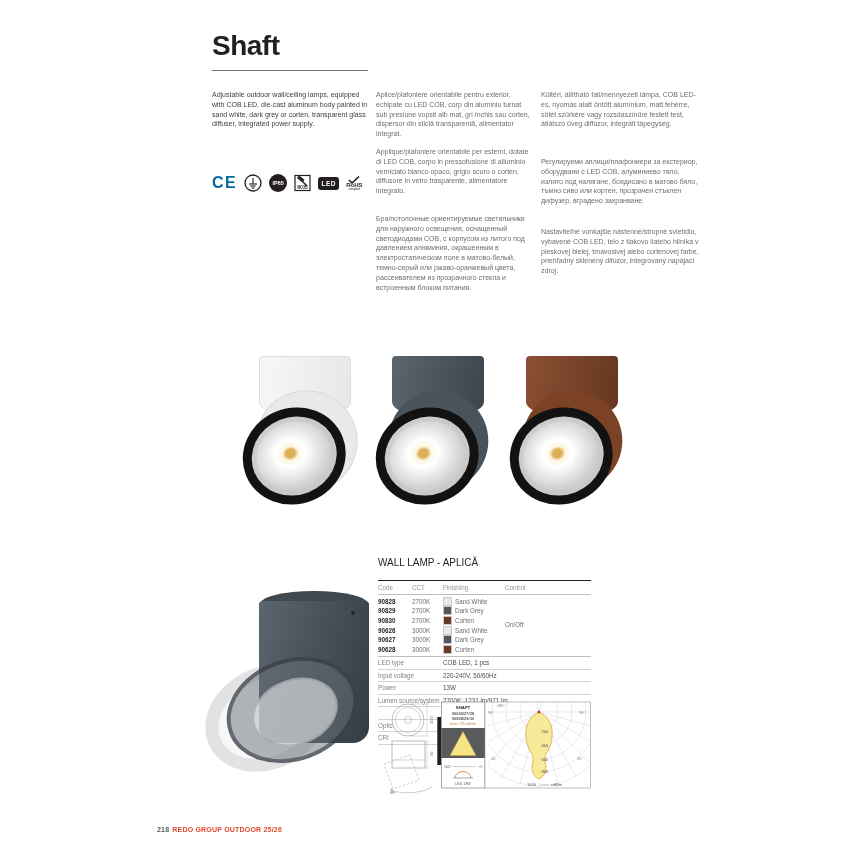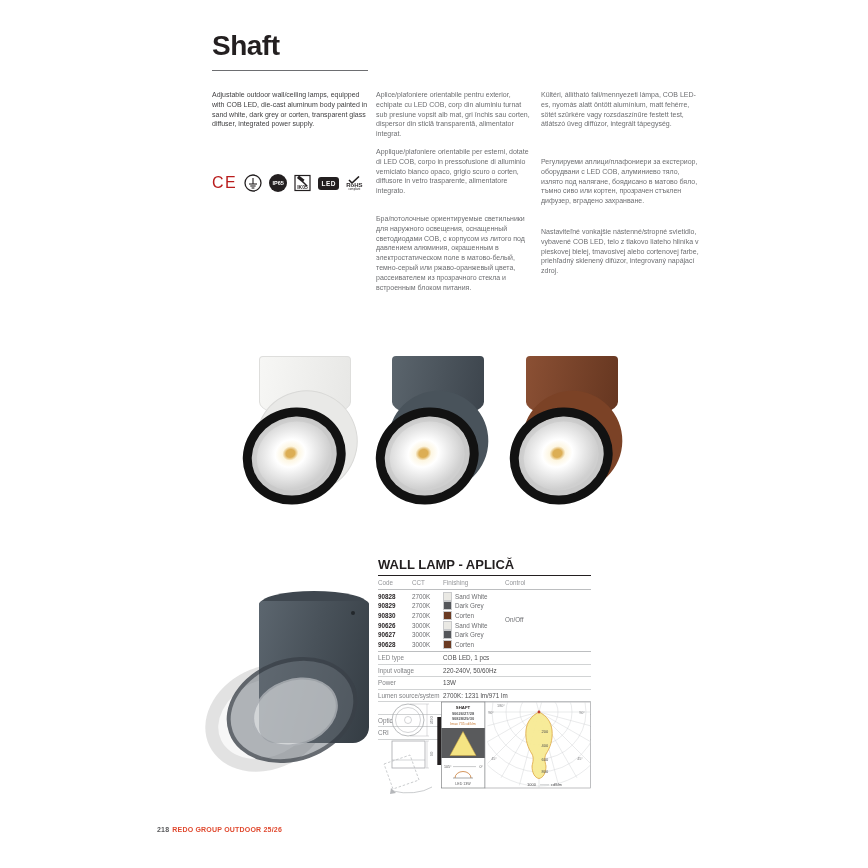--- a/index.html
+++ b/index.html
@@ -11,21 +11,21 @@
   .title{left:212px;top:30px;font-size:28px;font-weight:bold;color:#231f20;letter-spacing:-.5px;}
   .title-rule{left:212px;top:70px;width:156px;height:1px;background:#6d6e71;}
 
   
   .desc{font-size:7px;line-height:1.4;width:156px;}
   .desc.dark{color:#414042;}
   .desc.grey{color:#6d6e71;}
 
   
   .certs{left:212px;top:170px;height:26px;display:flex;align-items:center;gap:7px;}
-  .ce-mark{font-size:16px;font-weight:normal;color:#b91c1c;letter-spacing:1.5px;}
+  .ce-mark{font-size:16px;font-weight:bold;color:#0369a1;letter-spacing:1.5px;}
   .ip-badge{width:18px;height:18px;border-radius:50%;background:#231f20;color:#fff;
             display:flex;align-items:center;justify-content:center;font-size:5.5px;font-weight:bold;}
   .led-badge{width:21px;height:13px;border-radius:3px;background:#231f20;color:#fff;
              display:flex;align-items:center;justify-content:center;font-size:6.5px;font-weight:bold;letter-spacing:.5px;}
   .rohs{display:flex;flex-direction:column;align-items:center;line-height:1;color:#231f20;}
   .rohs .rh{font-size:6px;font-weight:bold;margin-top:-2px;}
   .rohs .cp{font-size:2.8px;}
 
   
   .lamp{width:135px;height:170px;}
@@ -54,21 +54,21 @@
        background:linear-gradient(105deg,#5c666f 0%,#49525a 45%,#343c43 100%);
        border-radius:4px 4px 16px 16px;}
   .cyl .dot{position:absolute;right:14px;top:10px;width:4px;height:4px;border-radius:50%;background:#23282c;}
   .glass{position:absolute;left:28px;top:76px;width:134px;height:102px;border-radius:50%;transform:rotate(-20deg);
          background:rgba(104,112,119,.5);border:4px solid rgba(40,46,52,.55);box-sizing:border-box;}
   .glass-inner{position:absolute;left:54px;top:96px;width:88px;height:66px;border-radius:50%;transform:rotate(-20deg);
                background:rgba(233,235,236,.6);border:2px solid rgba(140,146,151,.5);box-sizing:border-box;}
 
   
   .table{left:378px;top:557px;width:213px;font-size:6.3px;}
-  .tbl-title{font-size:13px;font-weight:bold;color:#231f20;padding-bottom:3px;border-bottom:1.5px solid #231f20;}
+  .tbl-title{font-size:10px;font-weight:normal;color:#231f20;padding-bottom:12px;border-bottom:1.5px solid #231f20;}
   .tbl-header{display:flex;color:#939598;padding:3px 0 2.5px;border-bottom:1px solid #bcbec0;}
   .c-code{width:34px;}
   .c-cct{width:31px;}
   .c-fin{width:62px;}
   .c-ctl{flex:1;}
   .tbl-body{position:relative;border-bottom:1px solid #bcbec0;padding:2px 0;}
   .tbl-row{display:flex;align-items:center;height:9.6px;}
   .tbl-row .code{width:34px;font-weight:bold;color:#231f20;}
   .tbl-row .cct{width:31px;color:#6d6e71;}
   .tbl-row .fin{width:62px;color:#6d6e71;display:flex;align-items:center;gap:3px;}

